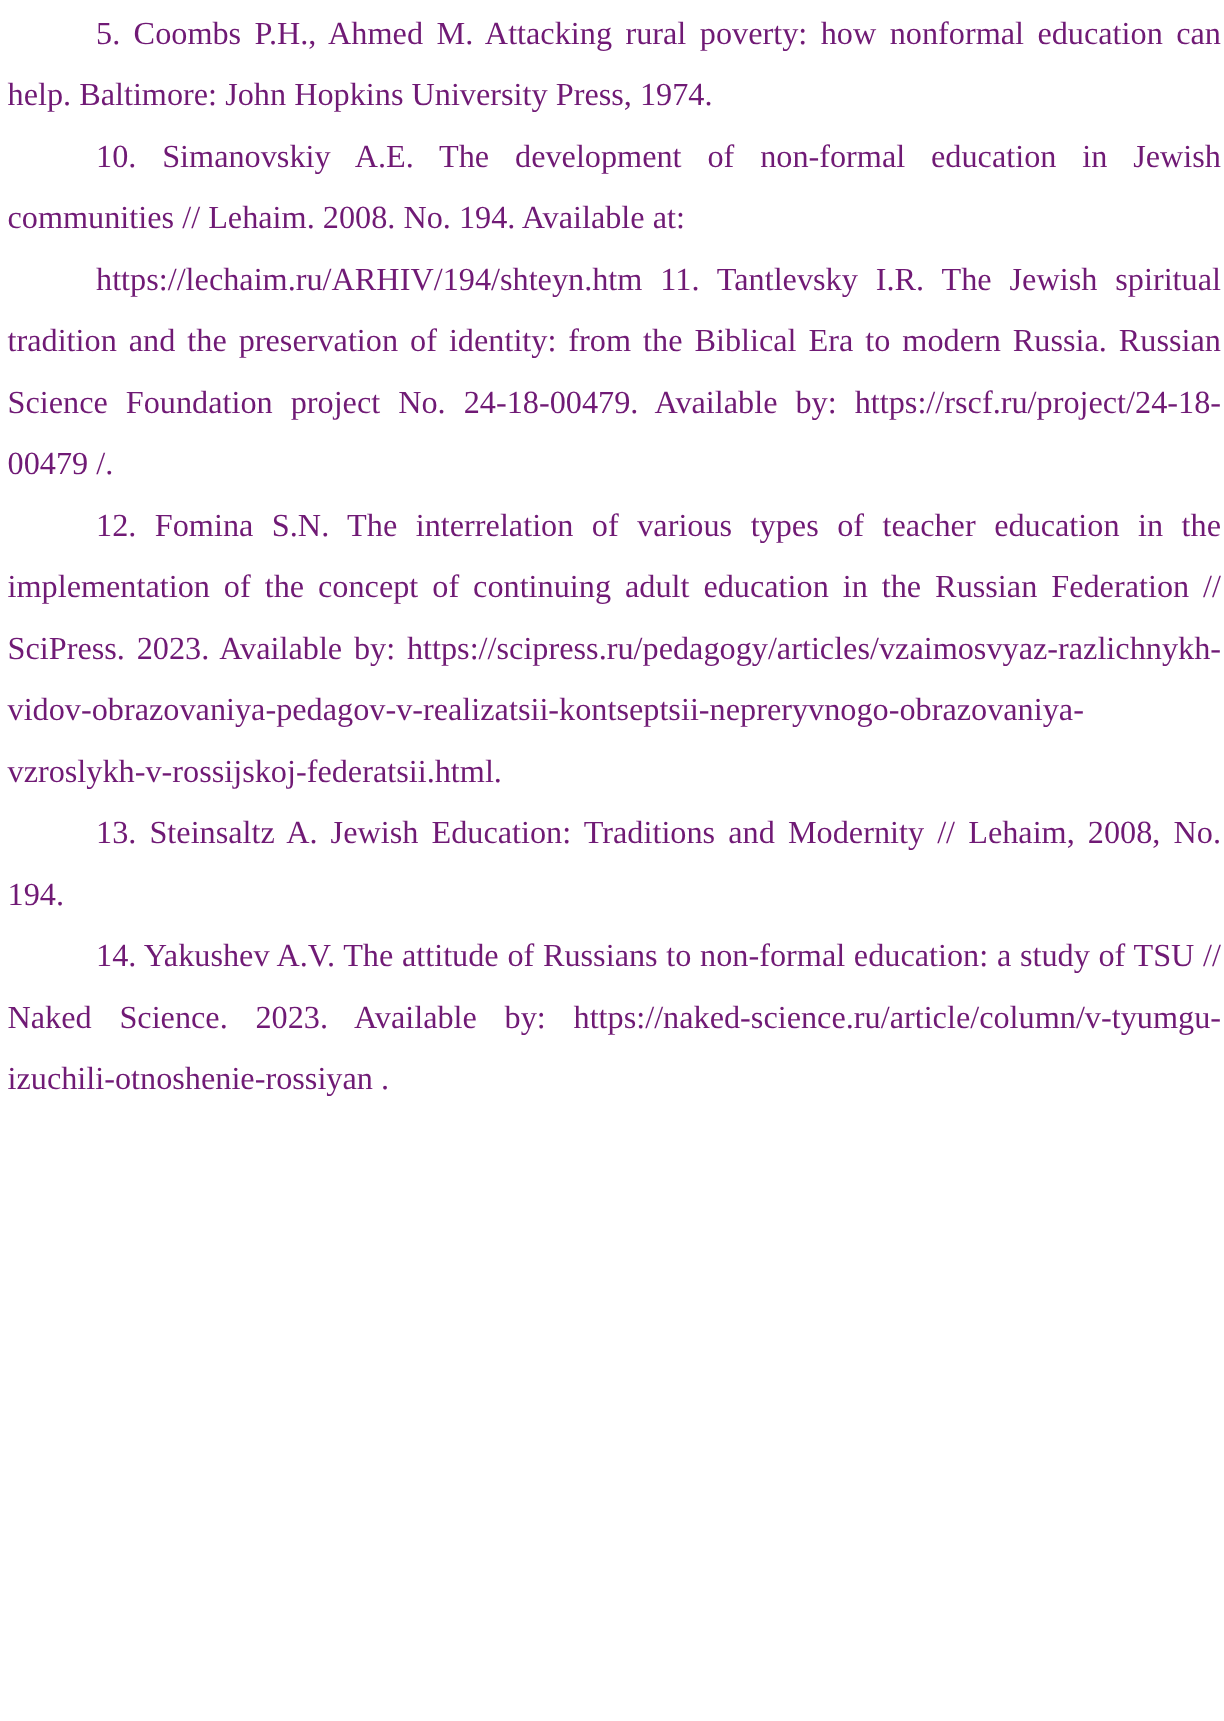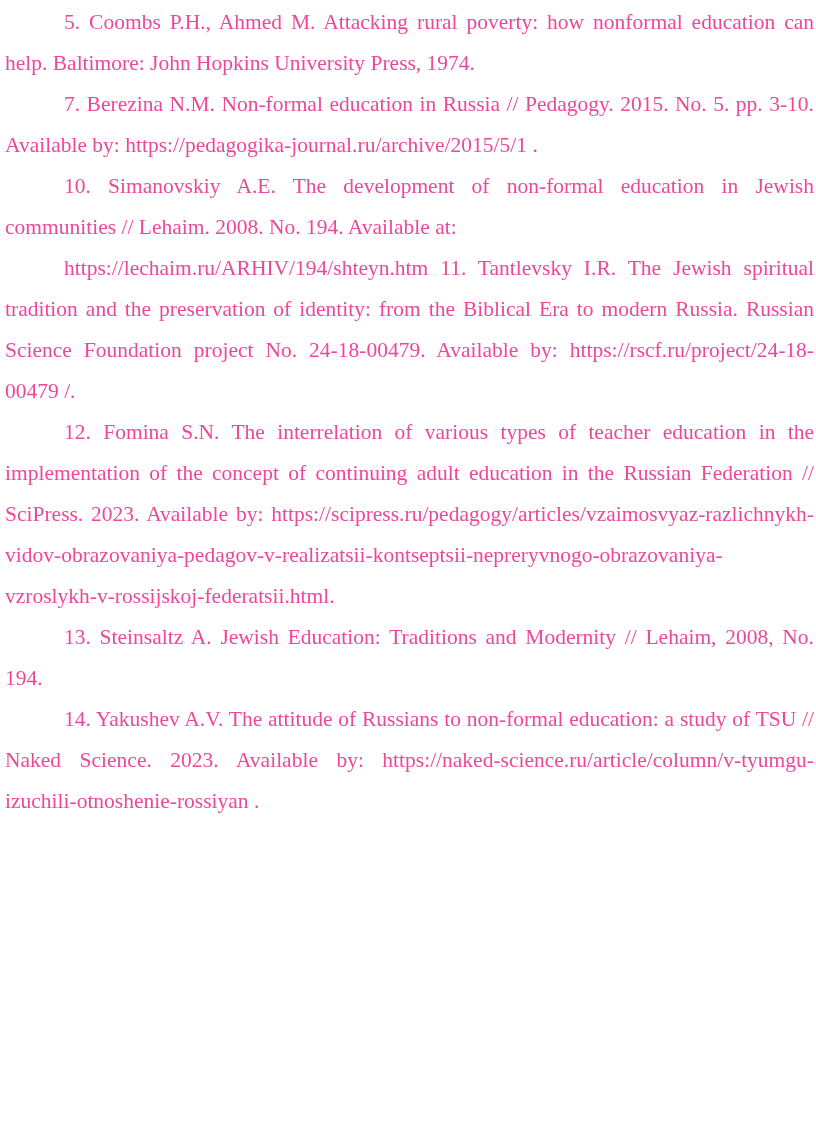--- a/index.html
+++ b/index.html
@@ -7,39 +7,38 @@
     padding: 0;
     background: #ffffff;
   }
   .page {
     position: relative;
     width: 816px;
     height: 1147px;
     box-sizing: border-box;
     padding: 2px 2px 0 5px;
     background: #ffffff;
-    color: #ec4899;
+    color: #701a75;
     font-family: "Liberation Serif", "DejaVu Serif", serif;
     font-size: 21.5px;
     line-height: 41px;
     overflow: hidden;
   }
   p.ref {
     margin: 0;
     padding: 0;
     text-align: justify;
     text-indent: 59px;
     overflow-wrap: break-word;
     word-break: break-word;
   }
 </style>
 </head>
 <body>
 
 <div class="page">
   <p class="ref">5. Coombs P.H., Ahmed M. Attacking rural poverty: how nonformal education can help. Baltimore: John Hopkins University Press, 1974.</p>
-  <p class="ref">7. Berezina N.M. Non-formal education in Russia // Pedagogy. 2015. No. 5. pp. 3-10. Available by: https://pedagogika-journal.ru/archive/2015/5/1 .</p>
   <p class="ref">10. Simanovskiy A.E. The development of non-formal education in Jewish communities // Lehaim. 2008. No. 194. Available at:</p>
   <p class="ref">https://lechaim.ru/ARHIV/194/shteyn.htm 11. Tantlevsky I.R. The Jewish spiritual tradition and the preservation of identity: from the Biblical Era to modern Russia. Russian Science Foundation project No. 24-18-00479. Available by: https://rscf.ru/project/24-18-00479 /.</p>
   <p class="ref">12. Fomina S.N. The interrelation of various types of teacher education in the implementation of the concept of continuing adult education in the Russian Federation // SciPress. 2023. Available by: https://scipress.ru/pedagogy/articles/vzaimosvyaz-razlichnykh-vidov-obrazovaniya-pedagov-v-realizatsii-kontseptsii-nepreryvnogo-obrazovaniya-vzroslykh-v-rossijskoj-federatsii.html.</p>
   <p class="ref">13. Steinsaltz A. Jewish Education: Traditions and Modernity // Lehaim, 2008, No. 194.</p>
   <p class="ref">14. Yakushev A.V. The attitude of Russians to non-formal education: a study of TSU // Naked Science. 2023. Available by: https://naked-science.ru/article/column/v-tyumgu-izuchili-otnoshenie-rossiyan .</p>
 </div>
 
 </body></html>

